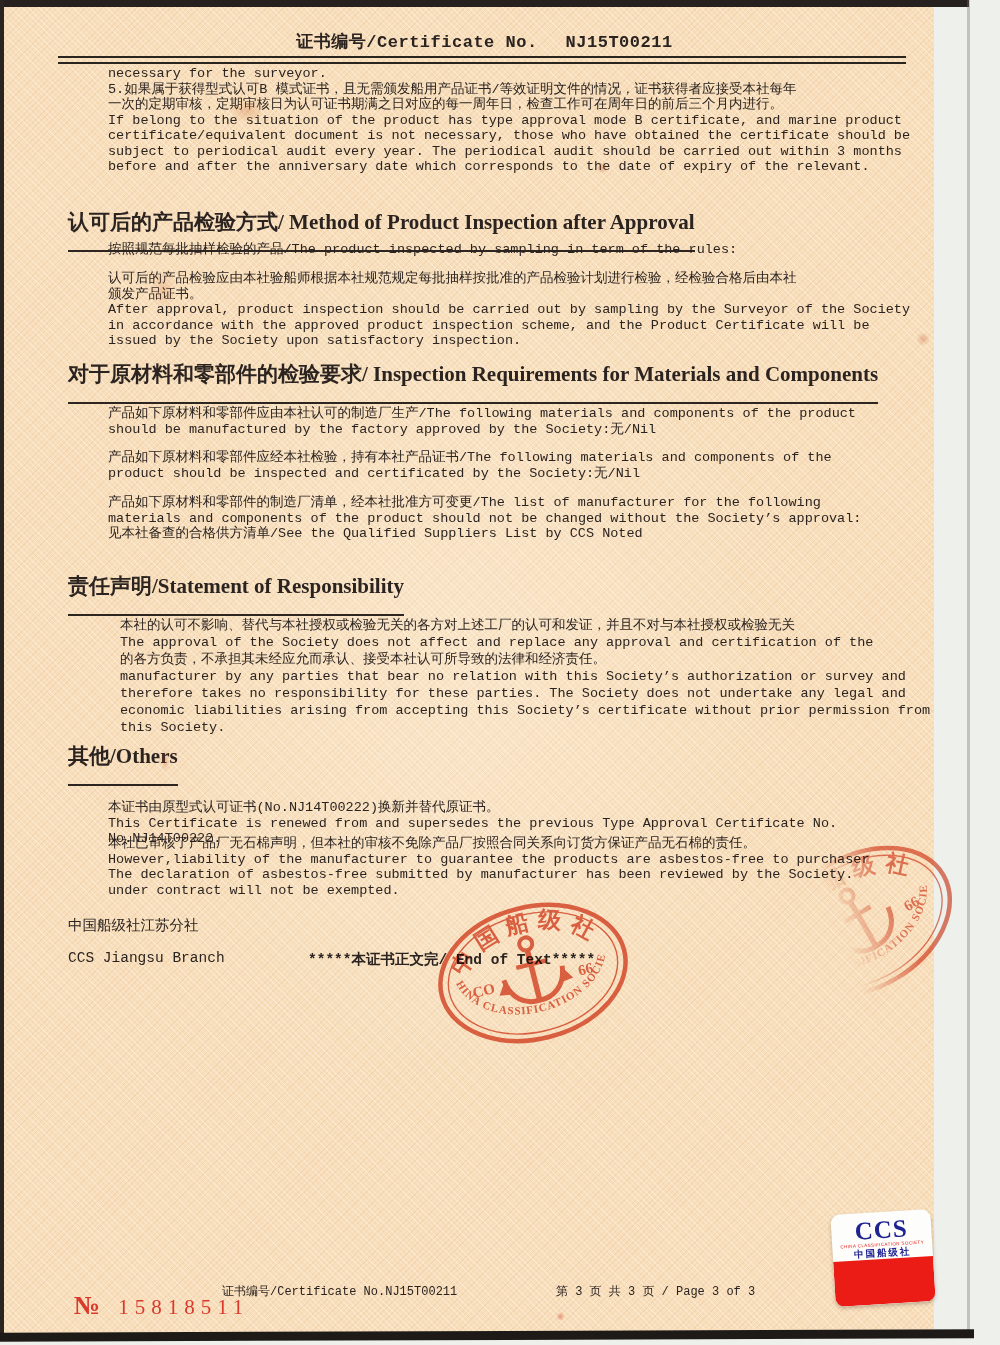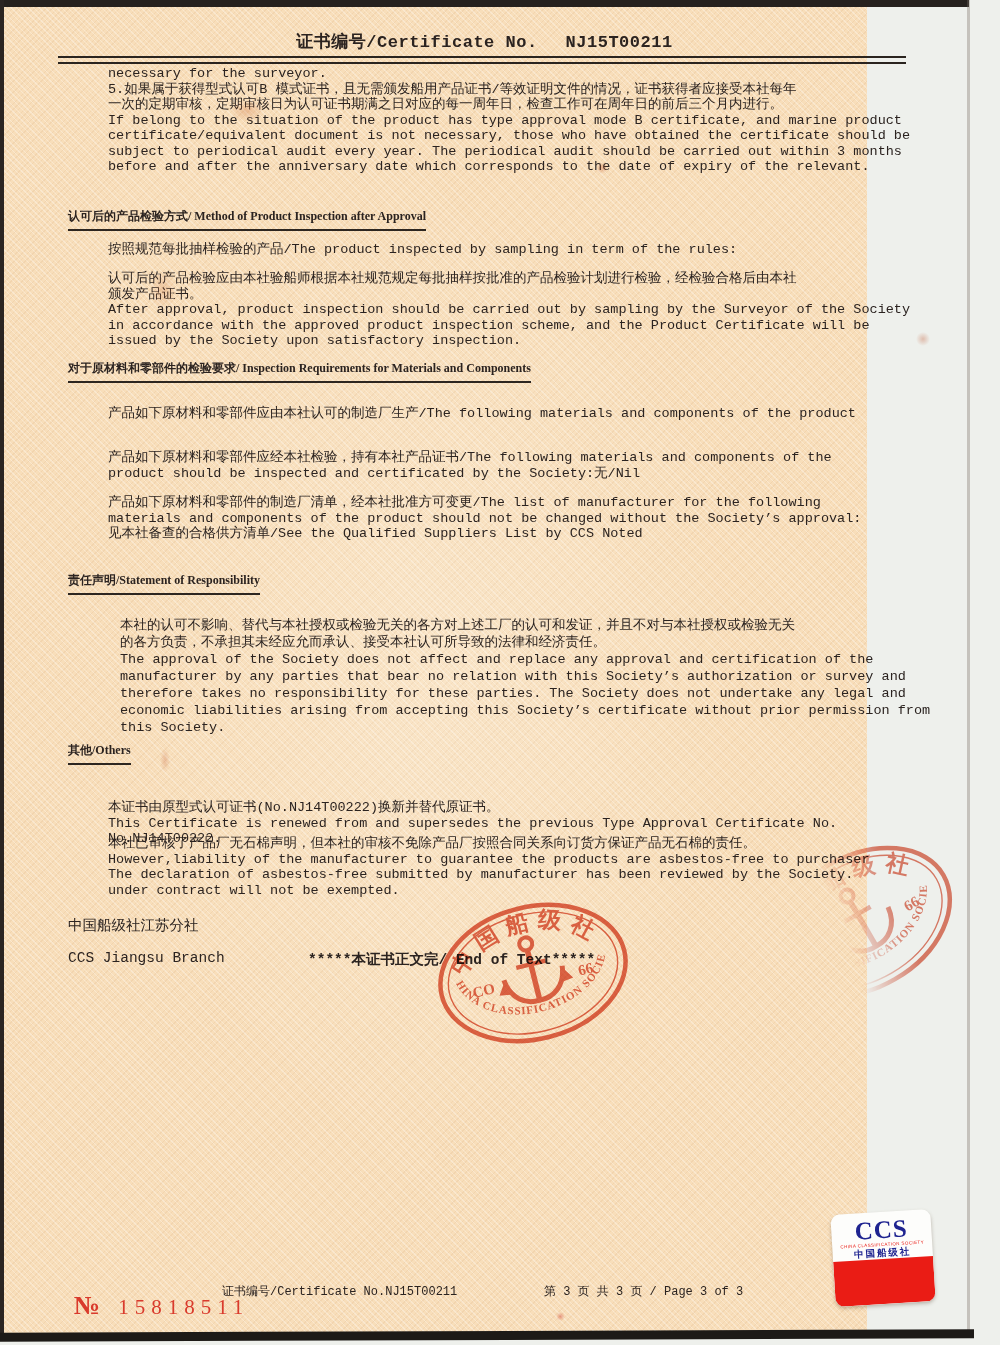--- a/index.html
+++ b/index.html
@@ -5,21 +5,21 @@
   html,body{margin:0;padding:0;}
   body{
     width:1000px;height:1345px;position:relative;overflow:hidden;
     background:#eef0ec;
     font-family:"Liberation Serif","DejaVu Serif",serif;
     color:var(--ink,#2b2320);
   }
   .scan{position:absolute;inset:0;}
   
   .page{
-    position:absolute;left:0;top:0;width:867px;height:1338px;
+    position:absolute;left:0;top:0;width:934px;height:1338px;
     background-color:#f8deba;
     background-image:
       radial-gradient(closest-side, rgba(255,250,240,.25), transparent 70%),
       repeating-linear-gradient(45deg, rgba(255,255,255,.30) 0 1px, transparent 1px 4px),
       repeating-linear-gradient(-45deg, rgba(214,168,120,.18) 0 1px, transparent 1px 4px);
   }
   .edge-top{position:absolute;left:0;top:0;width:969px;height:7px;background:#26211e;}
   .edge-left{position:absolute;left:0;top:0;width:4px;height:1338px;background:#2b2522;}
   .edge-bottom{position:absolute;left:0;top:1331px;width:974px;height:9px;background:#1d1a17;transform:rotate(-.2deg);}
   .seam-right{position:absolute;left:967px;top:0;width:3px;height:1338px;background:rgba(120,110,100,.35);}
@@ -29,22 +29,22 @@
     font-family:"Liberation Mono","DejaVu Sans Mono",monospace;font-size:17px;font-weight:bold;letter-spacing:.5px;}
   .hdr .hdr-no{margin-left:28px;}
   .dbl-rule{position:absolute;left:58px;top:56px;width:848px;height:4px;
     border-top:2.5px solid #2a241f;border-bottom:2px solid #2a241f;}
   
   .blk{position:absolute;left:108px;font-family:"Liberation Mono","DejaVu Sans Mono",monospace;
     font-size:13.5px;line-height:15.5px;}
   .blk .ln{white-space:nowrap;}
   .blk.lh17{line-height:17px;margin-left:12px;}
   .heading{position:absolute;left:68px;font-family:"Liberation Serif","DejaVu Serif",serif;
-    font-weight:bold;font-size:12px;white-space:nowrap;
-    border-bottom:2.5px solid #2d2620;padding-bottom:4px;}
+    font-weight:bold;font-size:21px;white-space:nowrap;
+    border-bottom:2.5px solid #2d2620;padding-bottom:14px;}
   .signline{position:absolute;font-family:"Liberation Mono","DejaVu Sans Mono",monospace;font-size:14.5px;white-space:nowrap;}
   
   .stamp{position:absolute;width:200px;height:146px;mix-blend-mode:multiply;}
   .stamp-main{left:433px;top:900px;transform:rotate(-14deg);opacity:.92;}
   .stamp-partial{left:762px;top:849px;transform:rotate(-30deg);opacity:.8;
     -webkit-mask-image:linear-gradient(100deg, transparent 0 40%, #000 68%);
             mask-image:linear-gradient(100deg, transparent 0 40%, #000 68%);}
   .stamp text{font-family:"Liberation Serif","DejaVu Serif",serif;font-weight:bold;fill:var(--stamp_red,#dd5f46);}
   
   .ccs-card{position:absolute;left:833px;top:1212px;width:100px;height:92px;border-radius:9px;
@@ -53,21 +53,21 @@
   .ccs-word{margin-top:5px;font-family:"Liberation Serif","DejaVu Serif",serif;font-weight:bold;
     font-size:25px;line-height:25px;color:var(--logo_blue,#1f2490);letter-spacing:1px;}
   .ccs-sub{font-size:4.5px;line-height:6px;color:var(--logo_red,#ea1c15);letter-spacing:.4px;
     font-family:"Liberation Sans","DejaVu Sans",sans-serif;}
   .ccs-cn{font-size:9.5px;line-height:11px;color:var(--logo_blue,#1f2490);letter-spacing:2px;font-weight:bold;}
   .ccs-red{position:absolute;left:0;bottom:0;width:100%;height:45px;background:var(--logo_red,#ea1c15);}
   
   .foot-cert,.foot-page{position:absolute;top:1283px;font-family:"Liberation Mono","DejaVu Sans Mono",monospace;
     font-size:12px;white-space:nowrap;}
   .foot-cert{left:222px;}
-  .foot-page{left:544px;}
+  .foot-page{left:556px;}
   .serial{position:absolute;left:74px;top:1291px;color:var(--serial_red,#d93a2c);white-space:nowrap;}
   .serial .no-sign{font-size:26px;font-weight:bold;font-family:"Liberation Serif","DejaVu Serif",serif;}
   .serial .no-digits{font-size:21px;letter-spacing:6px;margin-left:18px;font-family:"Liberation Serif","DejaVu Serif",serif;}
 </style>
 </head>
 <body>
 
 <div class="scan">
   <div class="page">
 
@@ -94,36 +94,37 @@
         <div class="ln">认可后的产品检验应由本社验船师根据本社规范规定每批抽样按批准的产品检验计划进行检验，经检验合格后由本社</div>
         <div class="ln">颁发产品证书。</div>
         <div class="ln">After approval, product inspection should be carried out by sampling by the Surveyor of the Society</div>
         <div class="ln">in accordance with the approved product inspection scheme, and the Product Certificate will be</div>
         <div class="ln">issued by the Society upon satisfactory inspection.</div>
       </div>
 
     <div class="heading" style="top:360px">对于原材料和零部件的检验要求/ Inspection Requirements for Materials and Components</div>
     <div class="blk" style="top:406px">
         <div class="ln">产品如下原材料和零部件应由本社认可的制造厂生产/The following materials and components of the product</div>
+        <div class="ln">should be manufactured by the factory approved by the Society:无/Nil</div>
       </div>
     <div class="blk" style="top:450px">
         <div class="ln">产品如下原材料和零部件应经本社检验，持有本社产品证书/The following materials and components of the</div>
         <div class="ln">product should be inspected and certificated by the Society:无/Nil</div>
       </div>
     <div class="blk" style="top:495px">
         <div class="ln">产品如下原材料和零部件的制造厂清单，经本社批准方可变更/The list of manufacturer for the following</div>
         <div class="ln">materials and components of the product should not be changed without the Society’s approval:</div>
         <div class="ln">见本社备查的合格供方清单/See the Qualified Suppliers List by CCS Noted</div>
       </div>
 
     <div class="heading" style="top:572px">责任声明/Statement of Responsibility</div>
     <div class="blk lh17" style="top:617px">
         <div class="ln">本社的认可不影响、替代与本社授权或检验无关的各方对上述工厂的认可和发证，并且不对与本社授权或检验无关</div>
+        <div class="ln">The approval of the Society does not affect and replace any approval and certification of the</div>
         <div class="ln">的各方负责，不承担其未经应允而承认、接受本社认可所导致的法律和经济责任。</div>
-        <div class="ln">The approval of the Society does not affect and replace any approval and certification of the</div>
         <div class="ln">manufacturer by any parties that bear no relation with this Society’s authorization or survey and</div>
         <div class="ln">therefore takes no responsibility for these parties. The Society does not undertake any legal and</div>
         <div class="ln">economic liabilities arising from accepting this Society’s certificate without prior permission from</div>
         <div class="ln">this Society.</div>
       </div>
 
     <div class="heading" style="top:742px">其他/Others</div>
     <div class="blk" style="top:800px">
         <div class="ln">本证书由原型式认可证书(No.NJ14T00222)换新并替代原证书。</div>
         <div class="ln">This Certificate is renewed from and supersedes the previous Type Approval Certificate No.</div>

